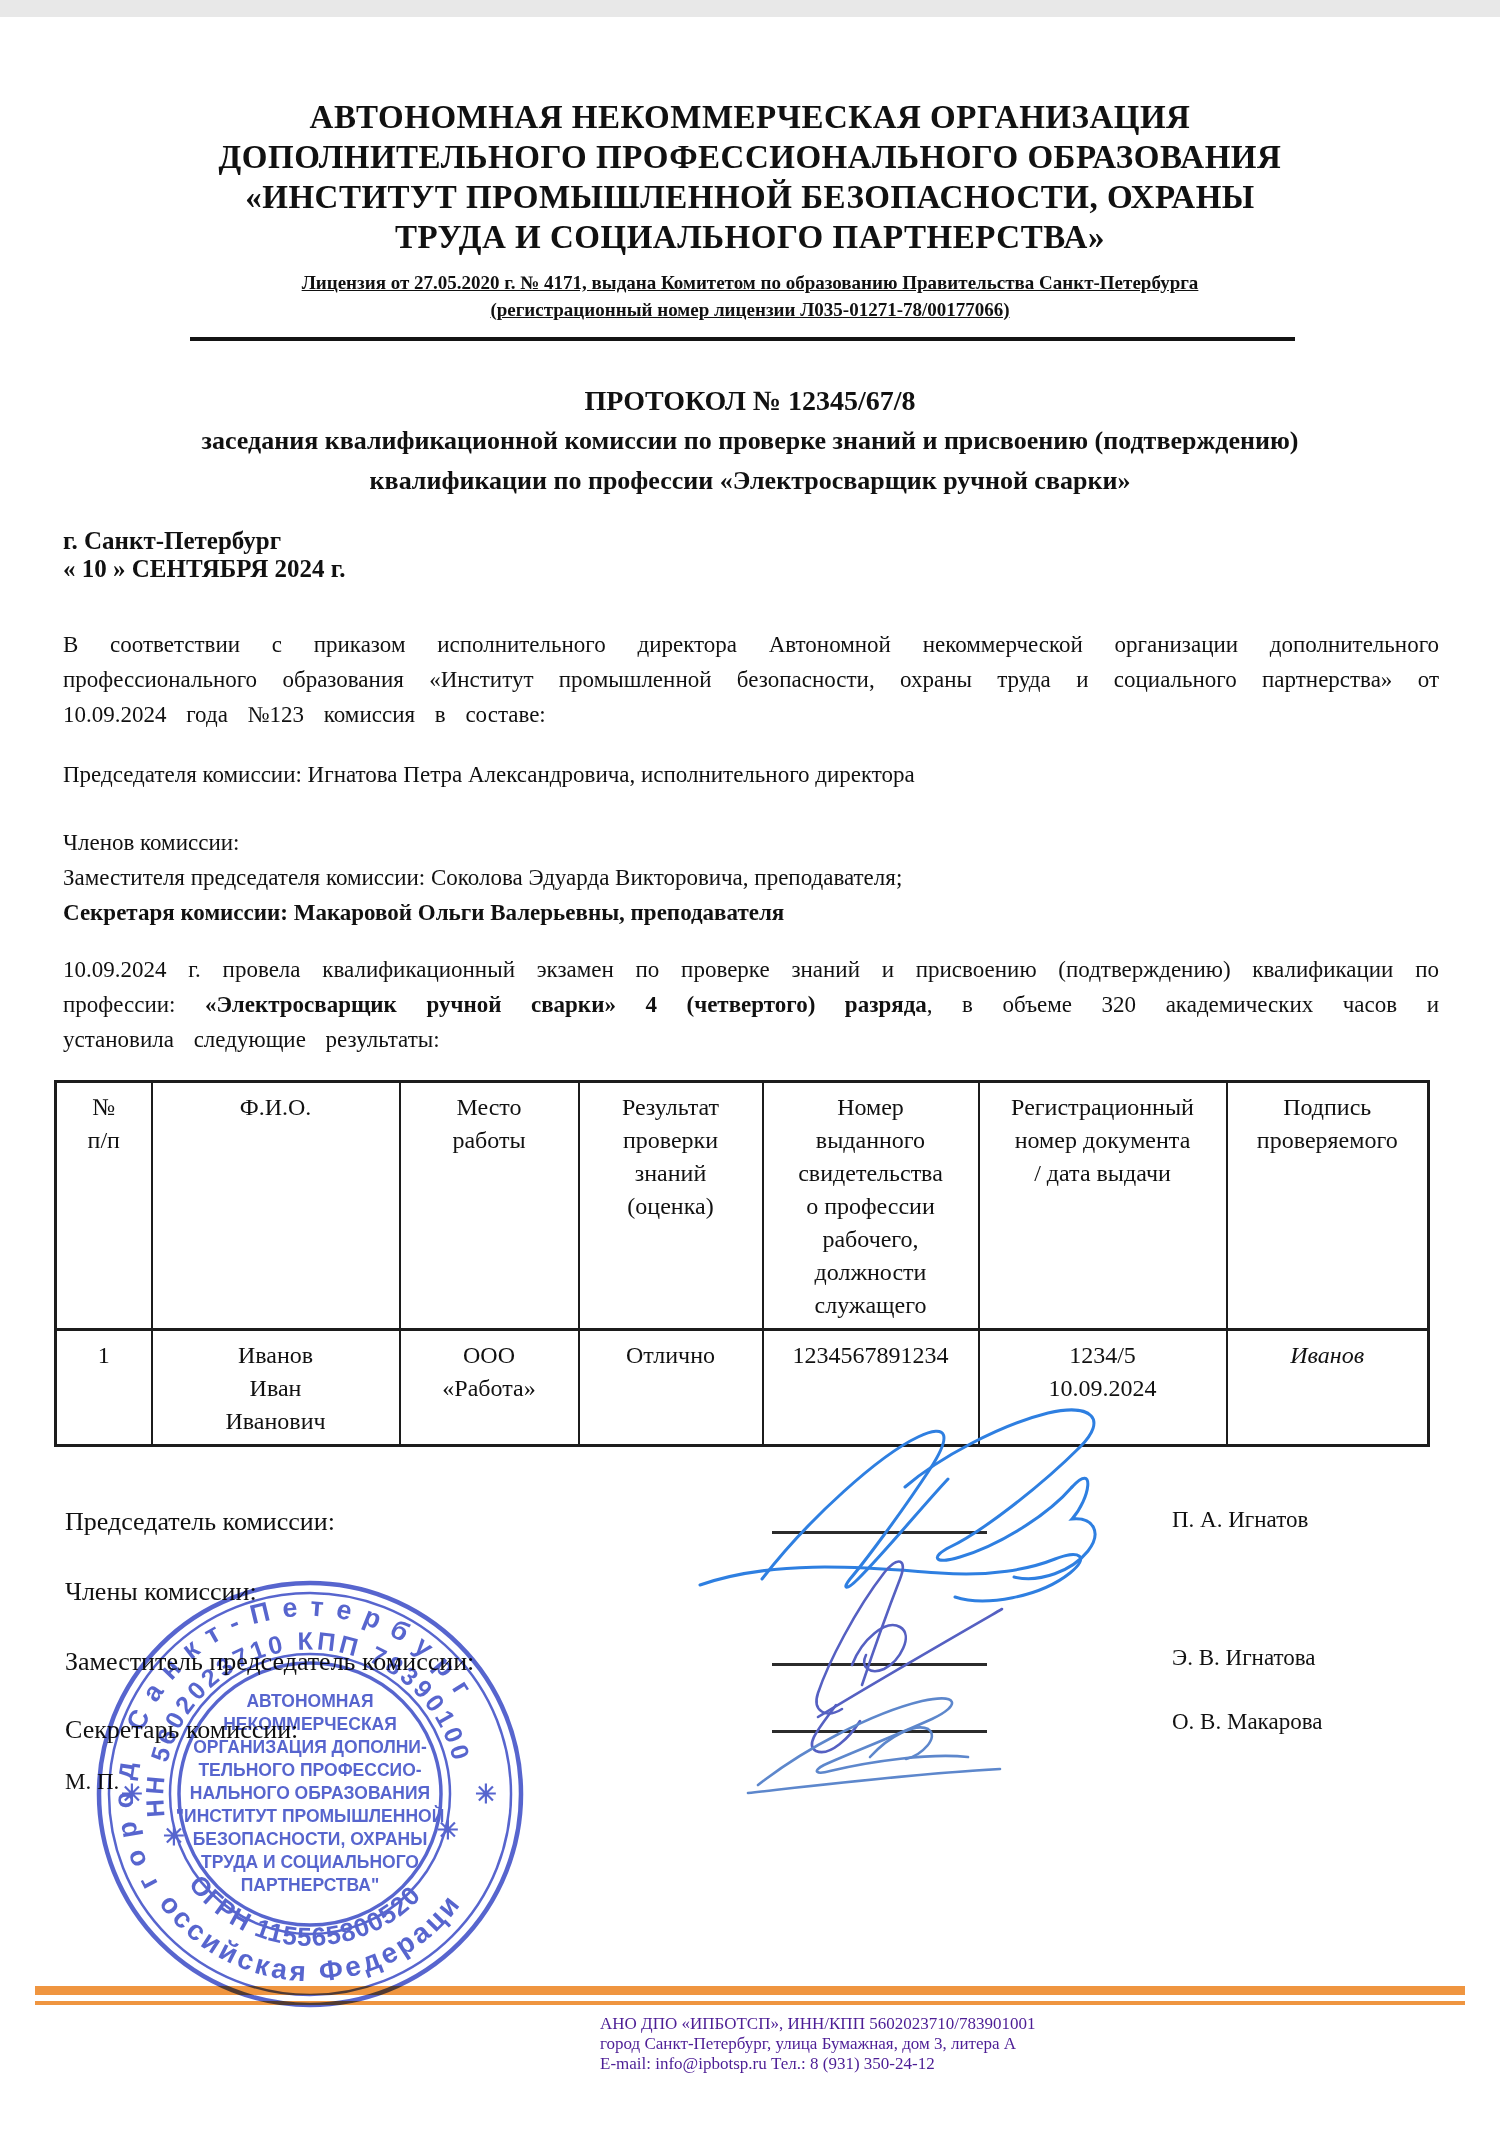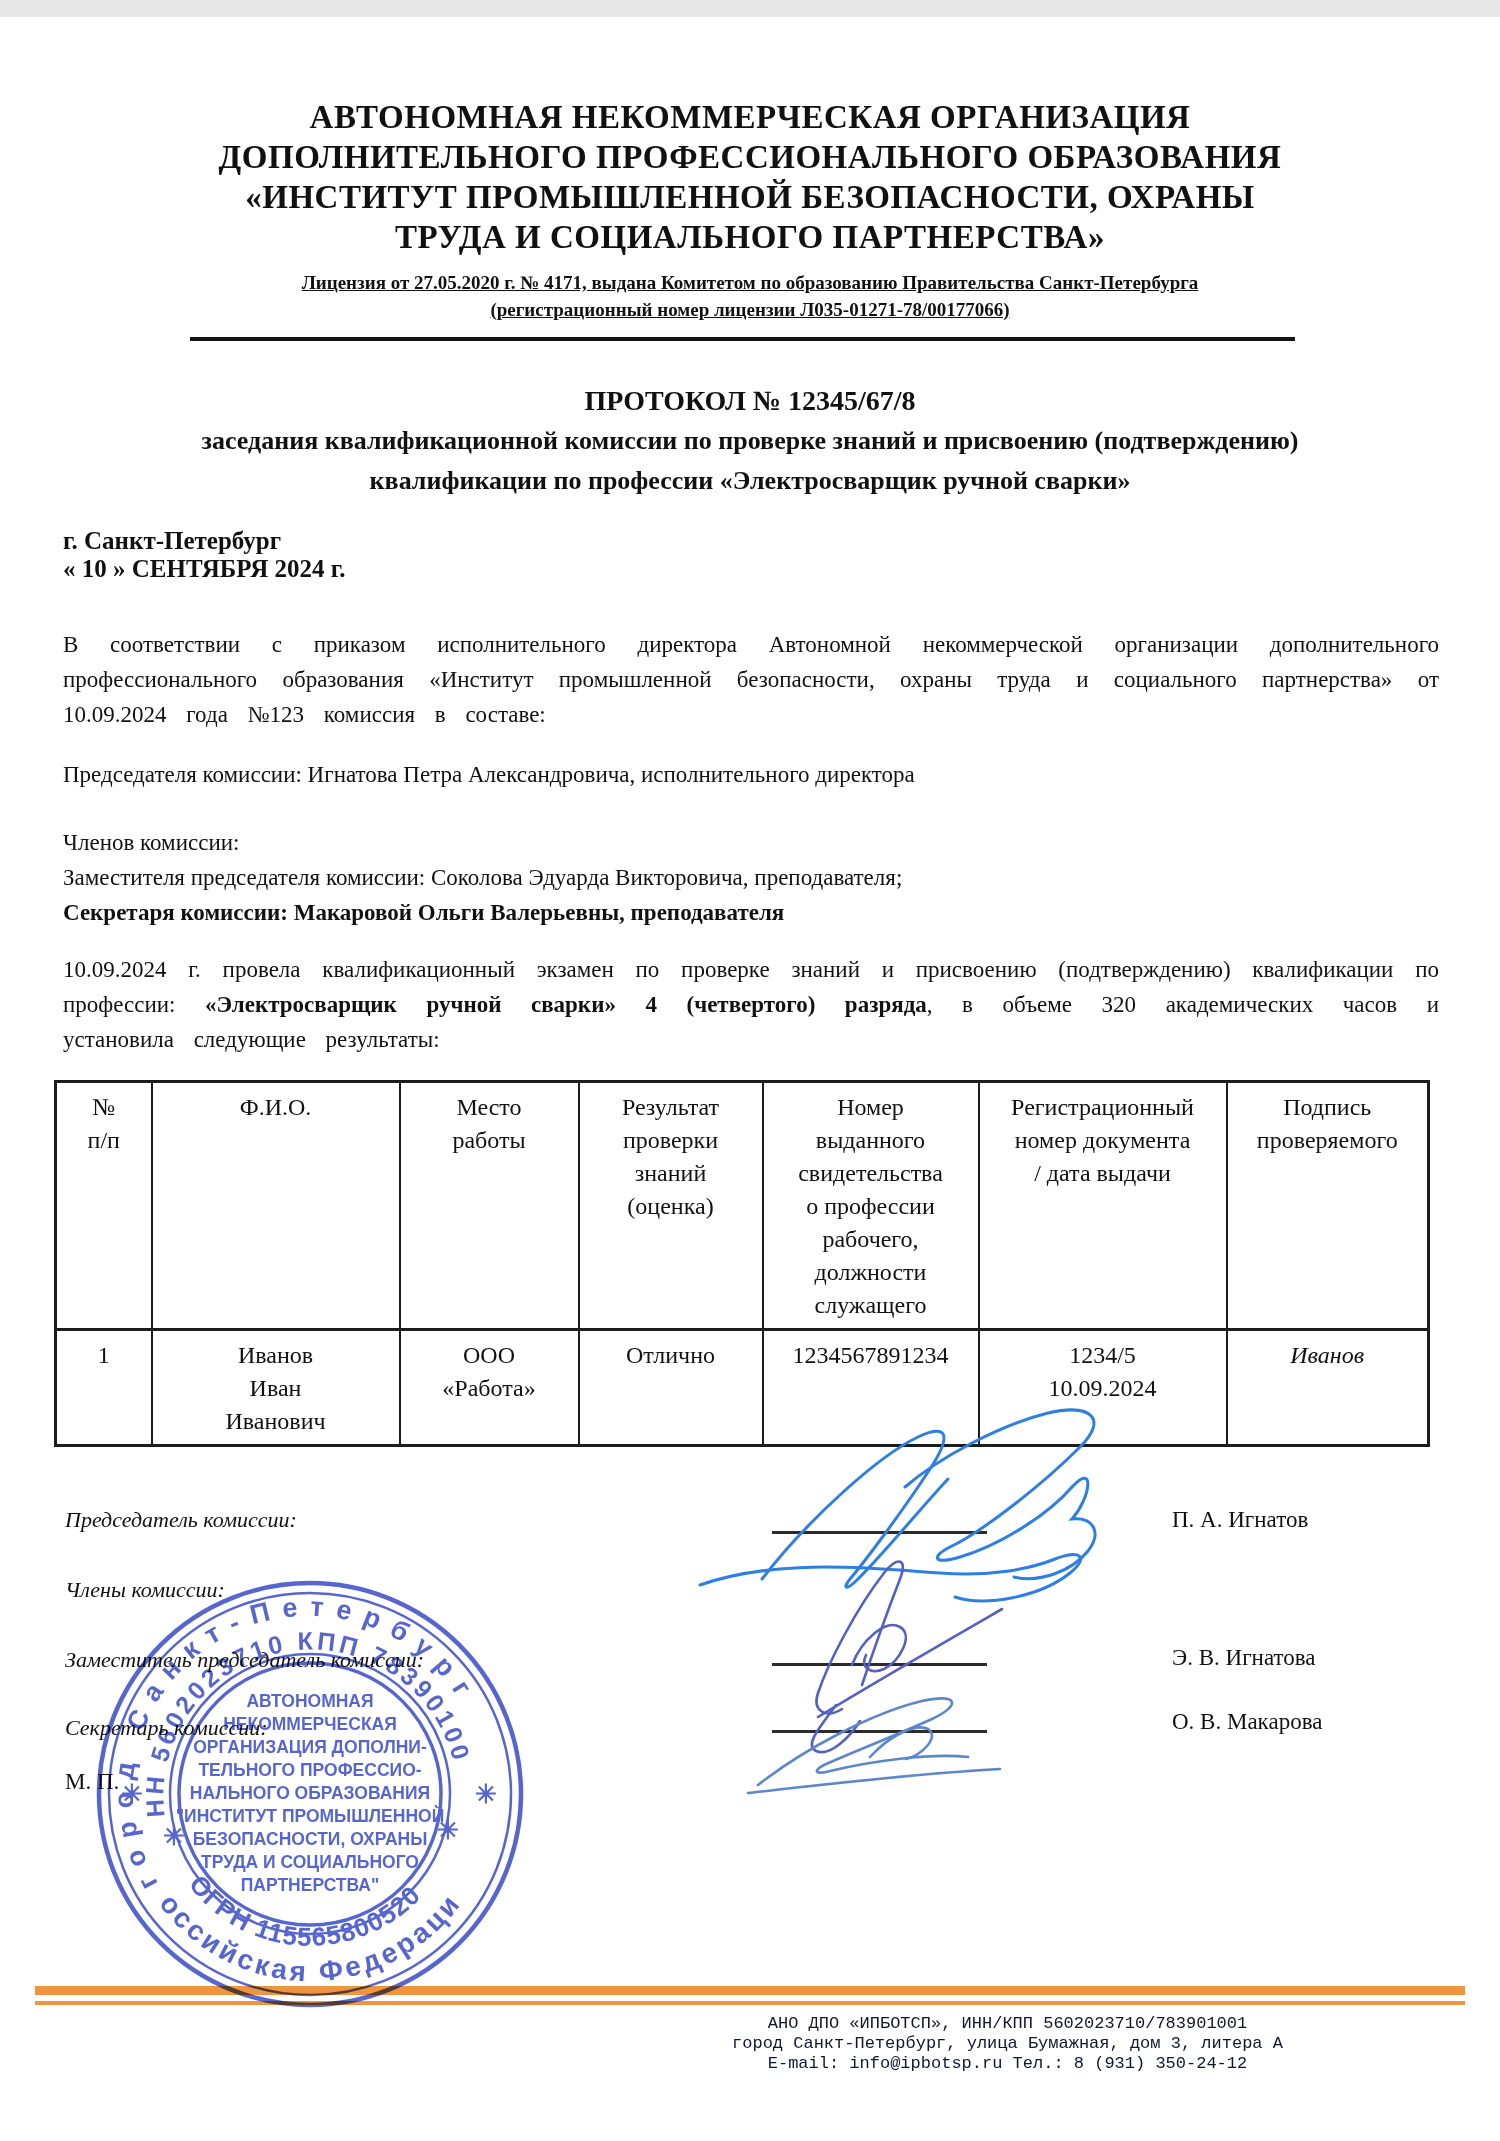--- a/index.html
+++ b/index.html
@@ -36,36 +36,36 @@
     font-size:24px;line-height:33px;}
   table.results th,table.results td{
     border:2px solid #1c1c1c;vertical-align:top;padding:8px 6px 6px 6px;
     white-space:pre-line;font-weight:normal;box-sizing:border-box;text-align:center;}
   table.results{border:3px solid #1c1c1c;}
   tr.hdr th{height:231px;border-bottom:3px solid #1c1c1c;}
   tr.datarow td{height:101px;}
   td.fio{text-align:left;padding-left:14px;}
   td.sig-cell{font-style:italic;}
   
-  .sig-label{font-size:22px;left:65px;font-style:italic;}
+  .sig-label{font-size:26px;left:65px;}
   .sig-name{font-size:23px;left:1172px;}
   .sig-line{left:772px;width:215px;height:0;border-top:3px solid #2b2b2b;}
   .l1{top:1490px;} .ln1{top:1514px;} .n1{top:1490px;}
   .lmem{top:1560px;}
   .l2{top:1630px;} .ln2{top:1646px;} .n2{top:1628px;}
   .l3{top:1698px;text-align:center;} .ln3{top:1713px;} .n3{top:1692px;}
   .mp{top:1752px;left:65px;font-size:23px;}
   
   .ink-layer{top:0;left:0;z-index:5;pointer-events:none;}
   .stamp-box{top:1562px;left:95px;z-index:6;opacity:.88;mix-blend-mode:multiply;}
   
   .orange-thick{top:1969px;left:35px;width:1430px;height:9px;background:#ef9540;z-index:1;}
   .orange-thin{top:1984px;left:35px;width:1430px;height:4px;background:#ef9540;z-index:1;}
-  .footer-text{top:1997px;left:600px;width:815px;text-align:center;
-    font-family:Liberation Mono, monospace;font-size:17px;line-height:20px;color:#0f172a;}
+  .footer-text{top:1997px;left:600px;width:815px;text-align:left;
+    font-family:Liberation Serif, serif;font-size:17px;line-height:20px;color:#4c1d95;}
 </style>
 </head>
 <body>
 
 <div class="page">
 
   <div class="abs center org-block">
     <div class="org-line">АВТОНОМНАЯ НЕКОММЕРЧЕСКАЯ ОРГАНИЗАЦИЯ</div>
     <div class="org-line">ДОПОЛНИТЕЛЬНОГО ПРОФЕССИОНАЛЬНОГО ОБРАЗОВАНИЯ</div>
     <div class="org-line">«ИНСТИТУТ ПРОМЫШЛЕННОЙ БЕЗОПАСНОСТИ, ОХРАНЫ</div>

